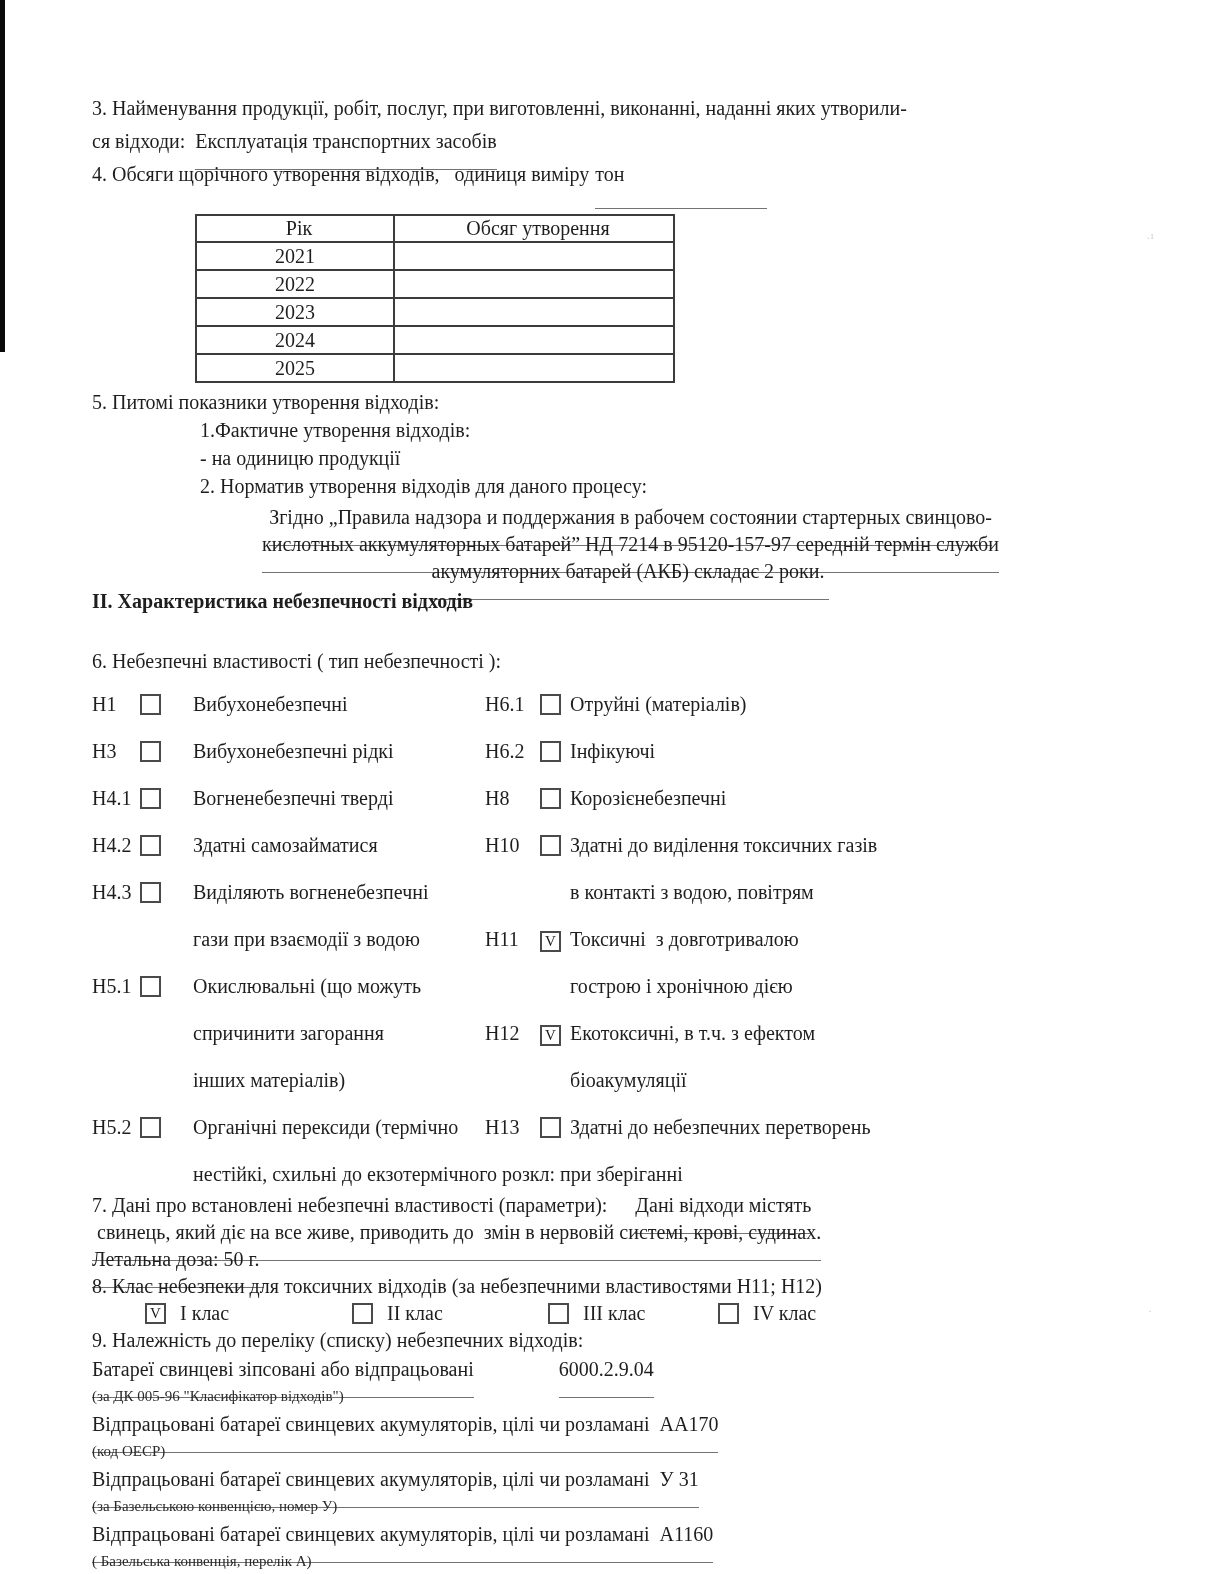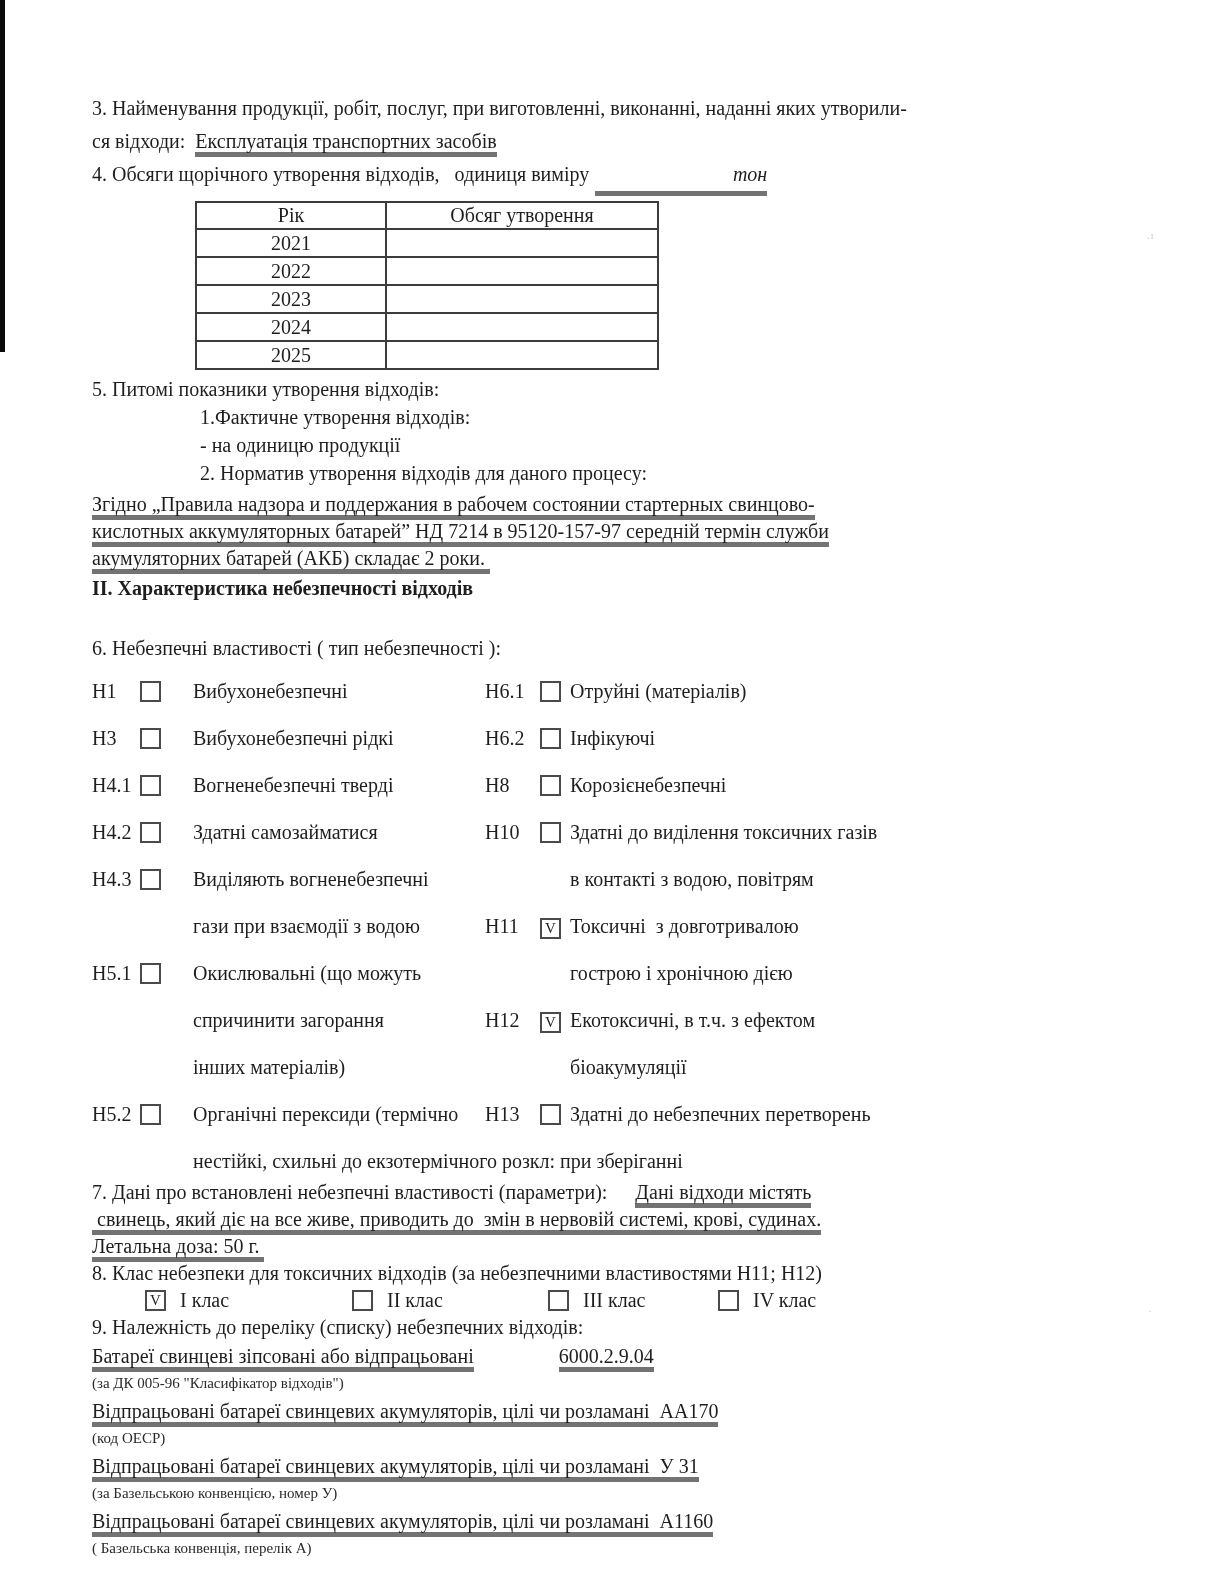--- a/index.html
+++ b/index.html
@@ -2,35 +2,35 @@
 <html><head>
 <meta charset="utf-8">
 <style>
   html,body{margin:0;padding:0;background:#e8e8e8;}
   .page{position:relative;width:1219px;height:1574px;background:#ffffff;
         font-family:"Liberation Serif","DejaVu Serif",serif;color:#1e1e1e;
         overflow:hidden;margin:0 auto;}
   .content{position:absolute;left:92px;top:92px;right:50px;font-size:20px;}
   .t{white-space:pre-wrap;}
   p{margin:0;line-height:33px;}
-  .u{border-bottom:5px solid #737373;padding-bottom:0;}
+  .u{border-bottom:1px solid #737373;padding-bottom:17px;}
   
   .edge-strip{position:absolute;left:0;top:0;width:5px;height:352px;background:#0a0a0a;}
   .smudge{position:absolute;color:#d2d2d2;font-size:13px;}
   
   table.vol{border-collapse:collapse;margin:5px 0 0 103px;}
   table.vol th,table.vol td{border:2px solid #3c3c3c;font-weight:normal;
         text-align:center;font-size:20px;padding:0;}
-  table.vol th{height:25px;}
+  table.vol th{height:25px;padding-left:8px;}
   table.vol td{height:26px;}
   .col-year{width:188px;}
   .col-vol{width:270px;}
   
   .ind{margin-left:108px;line-height:28px;}
-  .basis{line-height:27px;}
+  .basis{line-height:27px;text-align:center;}
   .sec-title{font-weight:bold;line-height:28px;margin-top:2px;}
   .item6{line-height:28px;margin-top:32px;}
   
   .hrow{display:grid;grid-template-columns:48px 53px 292px 55px 30px 1fr;
         line-height:27px;align-items:start;margin-top:16px;}
   .cbx{display:inline-block;width:21px;height:21px;box-sizing:border-box;
        border:2px solid #4a4a4a;font-size:15px;line-height:17px;text-align:center;
        margin-top:3px;background:#fff;}
   .wide{grid-column:3/7;}
   
@@ -49,21 +49,21 @@
 <body>
 
 <div class="page">
   <div class="edge-strip"></div>
   <div class="smudge" style="left:1146px;top:230px;">·¹</div>
   <div class="smudge" style="left:1148px;top:1303px;">·</div>
 
   <div class="content">
     <p class="t">3. Найменування продукції, робіт, послуг, при виготовленні, виконанні, наданні яких утворили-</p>
     <p><span class="t">ся відходи:  </span><span class="u t">Експлуатація транспортних засобів</span></p>
-    <p><span class="t">4. Обсяги щорічного утворення відходів,   одиниця виміру</span><span class="u" style="display:inline-block;width:172px;text-align:right;margin-left:6px;font-style:italic;"><span class="t">тон</span></span></p>
+    <p><span class="t">4. Обсяги щорічного утворення відходів,   одиниця виміру</span><span class="u" style="display:inline-block;width:172px;text-align:left;margin-left:6px;"><span class="t">тон</span></span></p>
 
     <table class="vol">
       <tbody>
           <tr>
         <th class="col-year">Рік</th>
         <th class="col-vol">Обсяг утворення</th>
       </tr>
       <tr>
             <td>2021</td>
             <td></td>

